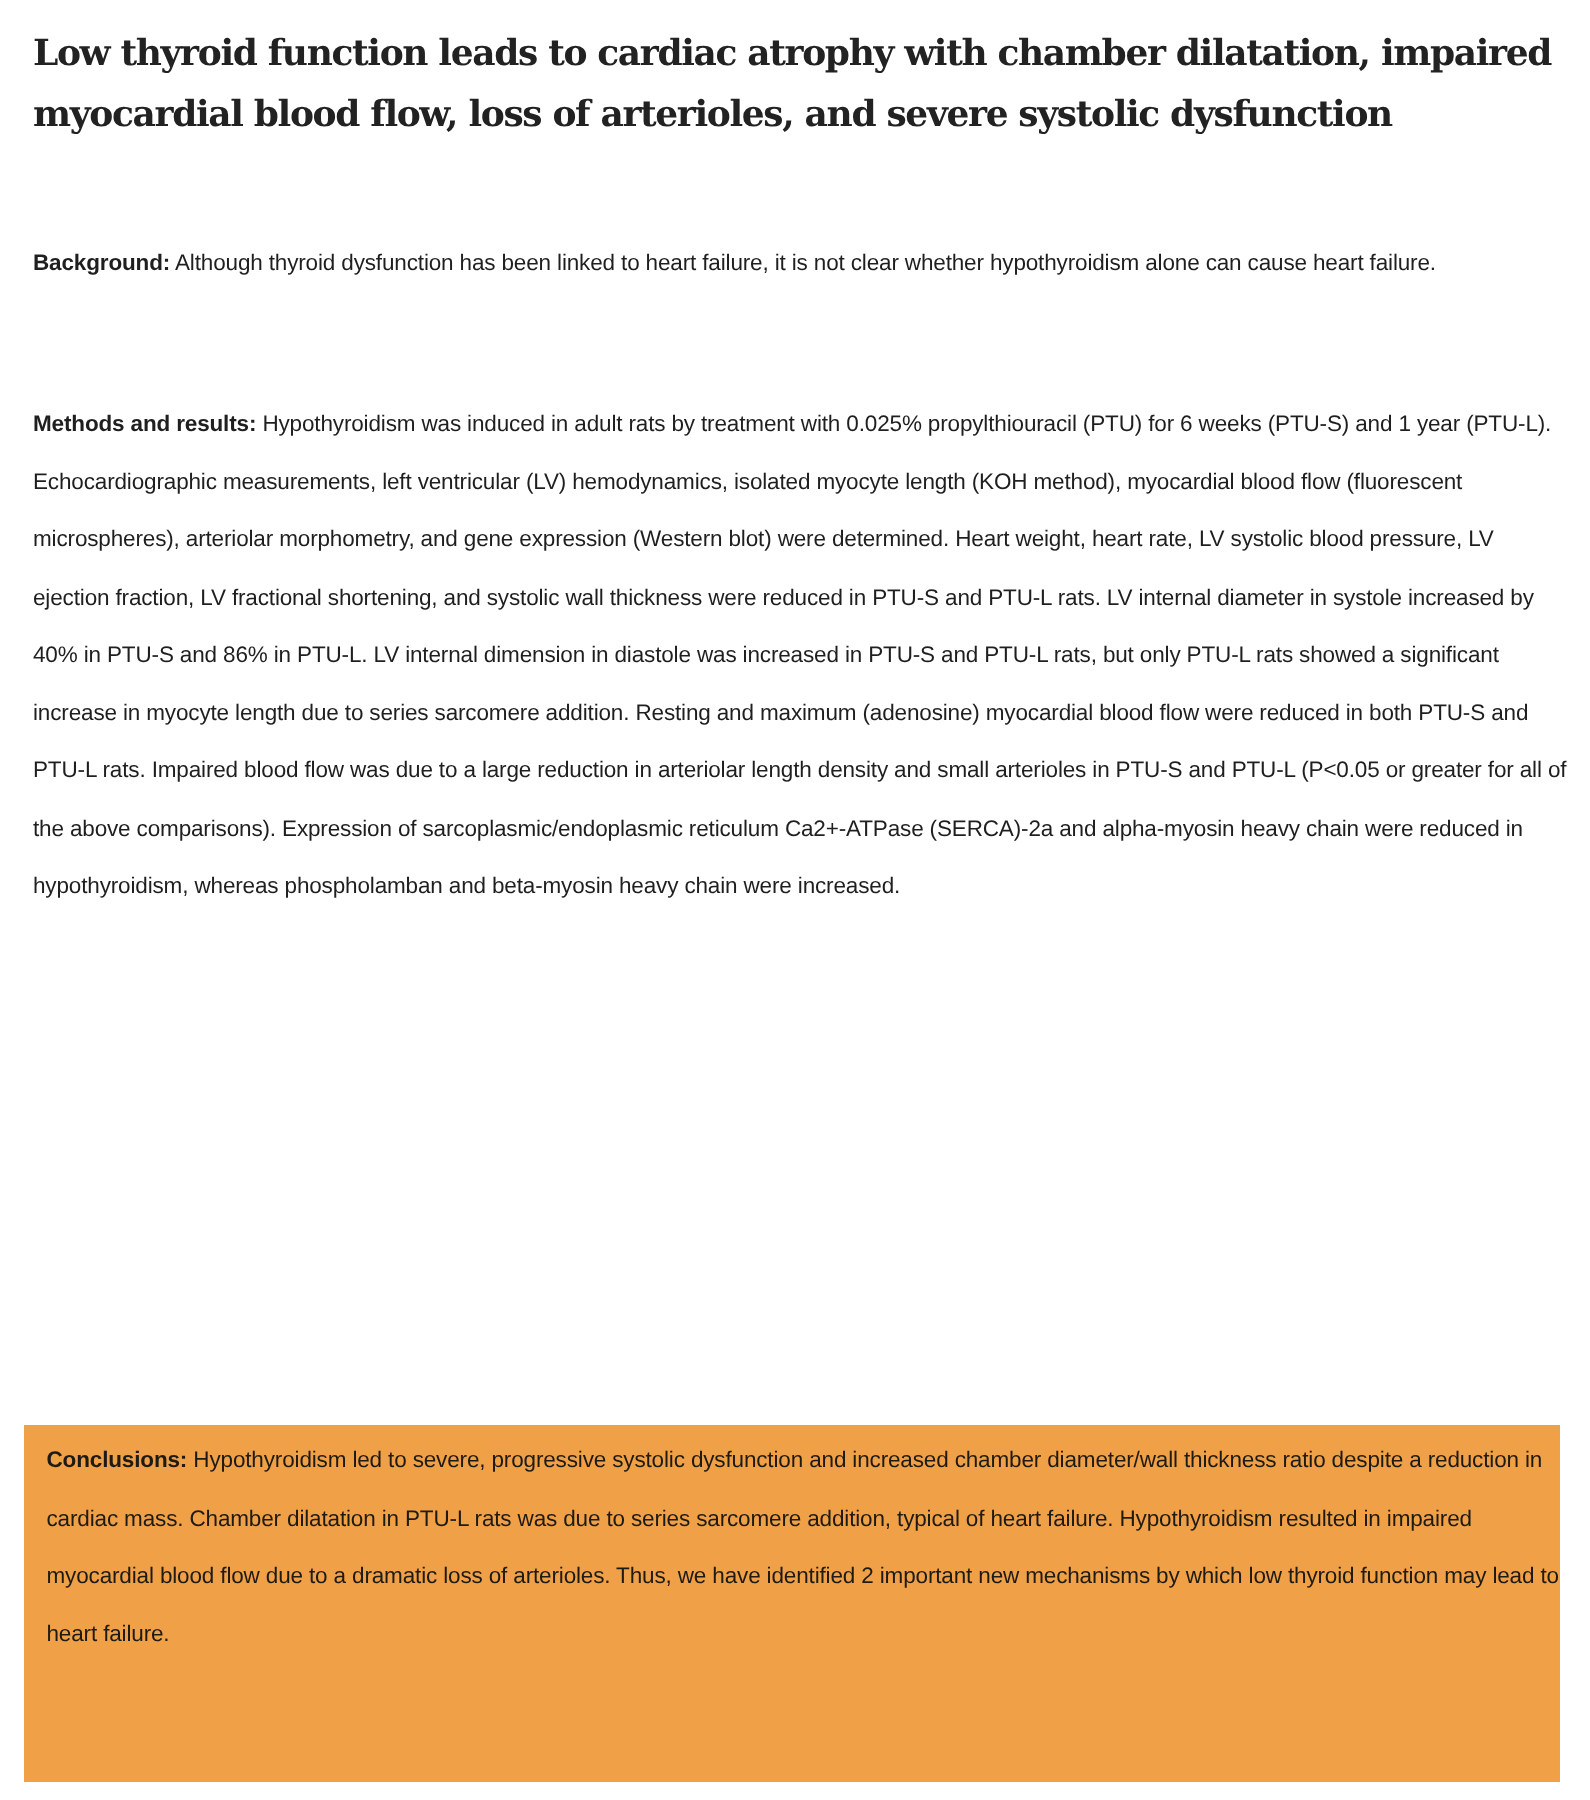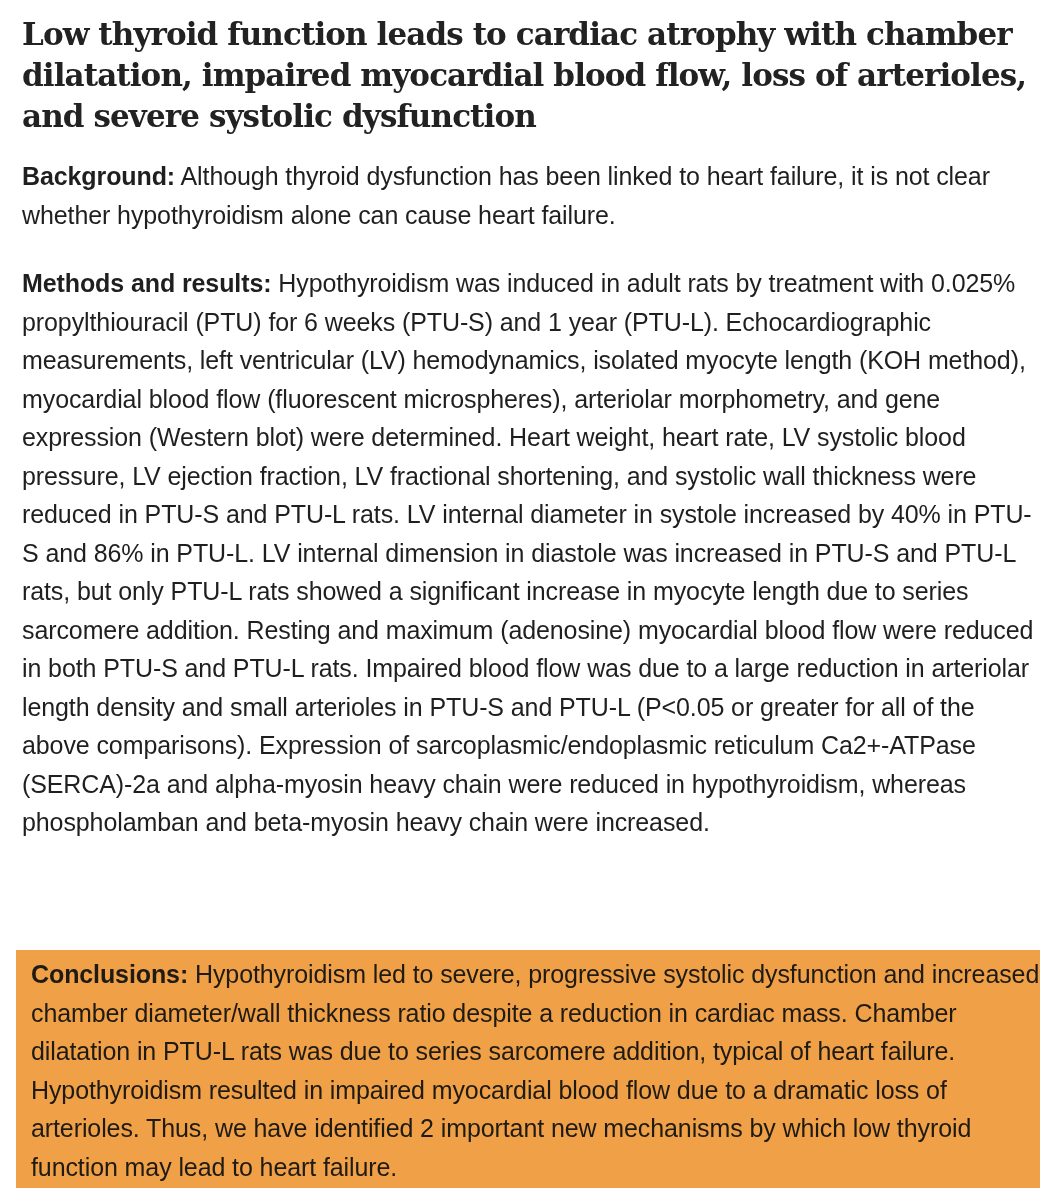--- a/index.html
+++ b/index.html
@@ -15,32 +15,32 @@
       color: #1f1f1f;
     }
     .title {
       position: absolute;
       left: 22px;
       top: 14px;
       width: 1030px;
       margin: 0;
       font-family: "DejaVu Serif", "Liberation Serif", serif;
       font-weight: bold;
-      font-size: 31px;
+      font-size: 24px;
       line-height: 41px;
       letter-spacing: -0.9px;
       color: #222222;
     }
     .para {
       position: absolute;
       left: 22px;
       width: 1025px;
       margin: 0;
       font-family: "Liberation Sans", "DejaVu Sans", sans-serif;
-      font-size: 25px;
+      font-size: 15px;
       line-height: 38.5px;
       color: #1f1f1f;
       letter-spacing: -0.1px;
     }
     .para .label {
       font-weight: bold;
     }
     #background-para { top: 157px; }
     #methods-para { top: 264px; }
     .conclusions-box {

